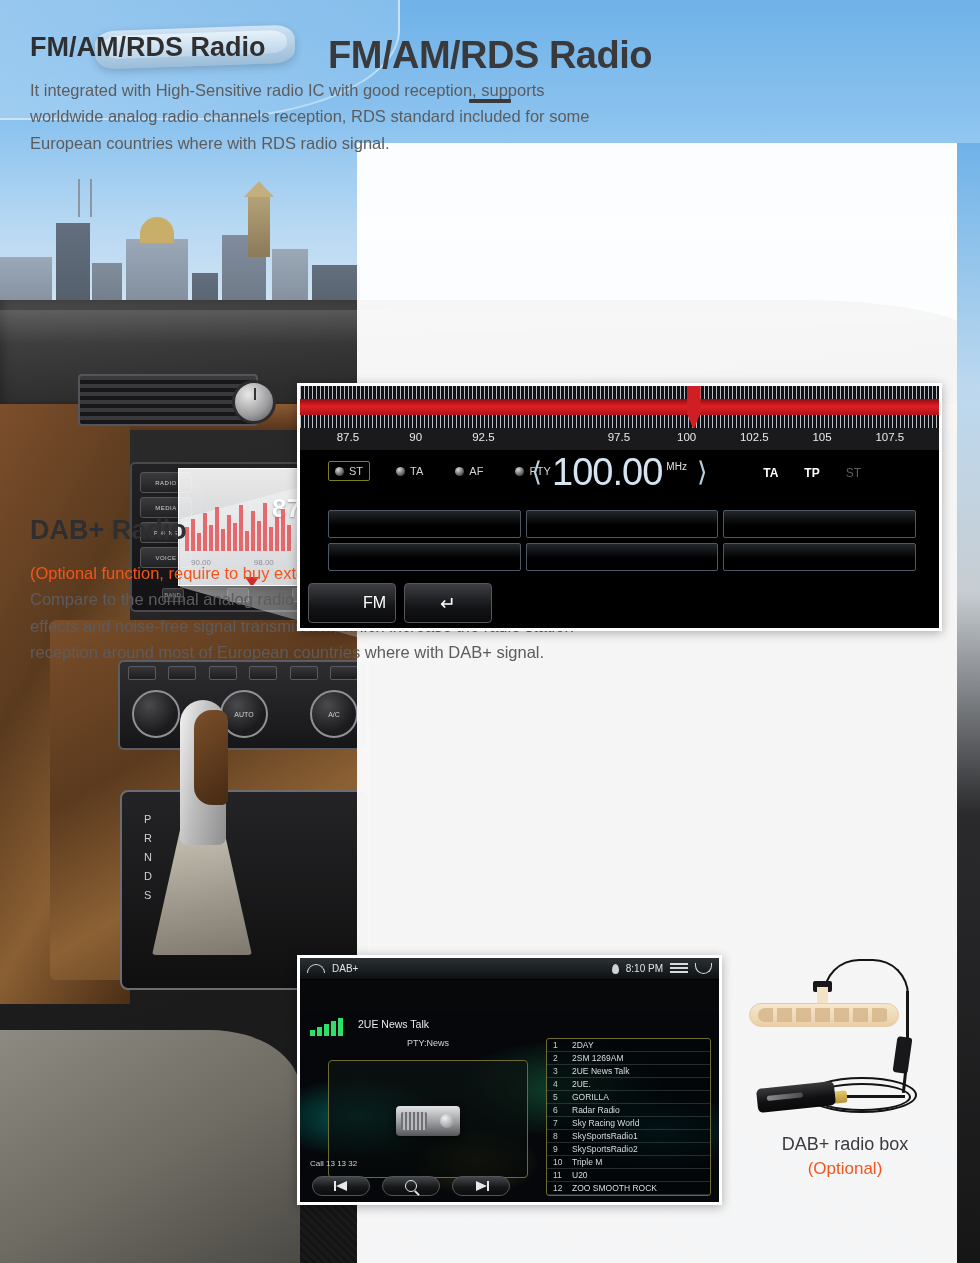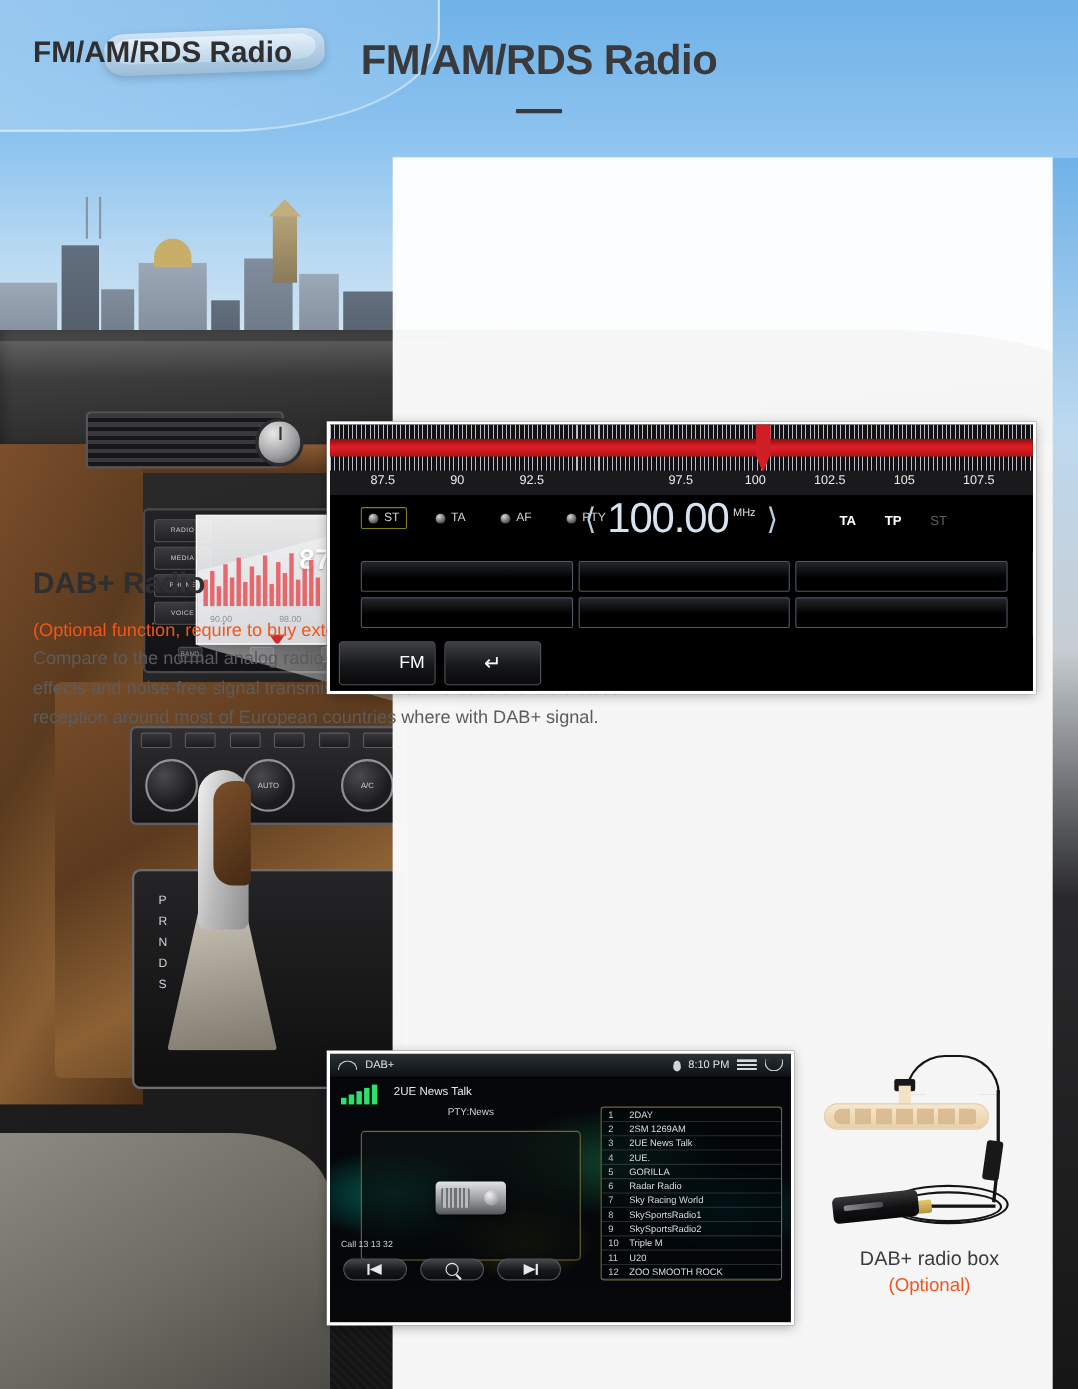--- a/index.html
+++ b/index.html
@@ -351,21 +351,21 @@
     width:18px; height:9px; border:1.5px solid #d6dadd;
     border-bottom:none; border-radius:9px 9px 0 0; margin-right:7px;
   }
   .dab-head-right { margin-left:auto; display:flex; align-items:center; gap:7px; }
   .pin-ic { width:7px;height:10px;background:#cfd3d6;border-radius:50% 50% 50% 50%/60% 60% 40% 40%; }
   .menu-ic { width:18px;height:11px;
     background: repeating-linear-gradient(180deg,#d6dadd 0 2px,transparent 2px 4px); }
   .back-ic { width:17px;height:11px;border:1.6px solid #d6dadd;
     border-top:none;border-radius:0 0 9px 9px; }
 
-  .dab-body { position:relative; height:192px; background:#05070a; overflow:hidden; }
+  .dab-body { position:relative; height:192px; background:#05070a; overflow:hidden;margin-top:32px; }
   .smoke {
     position:absolute; inset:0;
     background:
       radial-gradient(ellipse 130px 60px at 14% 55%, rgba(0,220,200,.40), transparent 68%),
       radial-gradient(ellipse 150px 70px at 62% 40%, rgba(40,200,120,.30), transparent 70%),
       radial-gradient(ellipse 90px 50px at 42% 78%, rgba(210,190,40,.26), transparent 70%),
       radial-gradient(ellipse 120px 55px at 86% 62%, rgba(0,190,190,.22), transparent 72%);
   }
   .sig-bars { position:absolute; left:10px; top:6px; display:flex; align-items:flex-end; gap:2px; }
   .sig-bars i { width:5px; background:#2ee06a; display:block; }
@@ -600,20 +600,21 @@
     <div class="title-rule"></div>
   </div>
 
   <div class="content-col">
     <div class="faint"></div>
   </div>
   <div class="right-strip"></div>
 
   <div class="sec" id="sec-fm">
     <h2>FM/AM/RDS Radio</h2>
+    <p>It integrated with High-Sensitive radio IC with good reception, supports worldwide analog radio channels reception, RDS standard included for some European countries where with RDS radio signal.</p>
   </div>
 
   <div class="sec" id="sec-dab">
     <h2>DAB+ Radio</h2>
     <p class="orange">(Optional function, require to buy external DAB+ radio box from us to use)</p>
     <p>Compare to the normal analog radio, DAB+ achieves high quality sound effects and noise-free signal transmission, which increase the radio station reception around most of European countries where with DAB+ signal.</p>
   </div>
 
   <div class="fm-shot">
 

